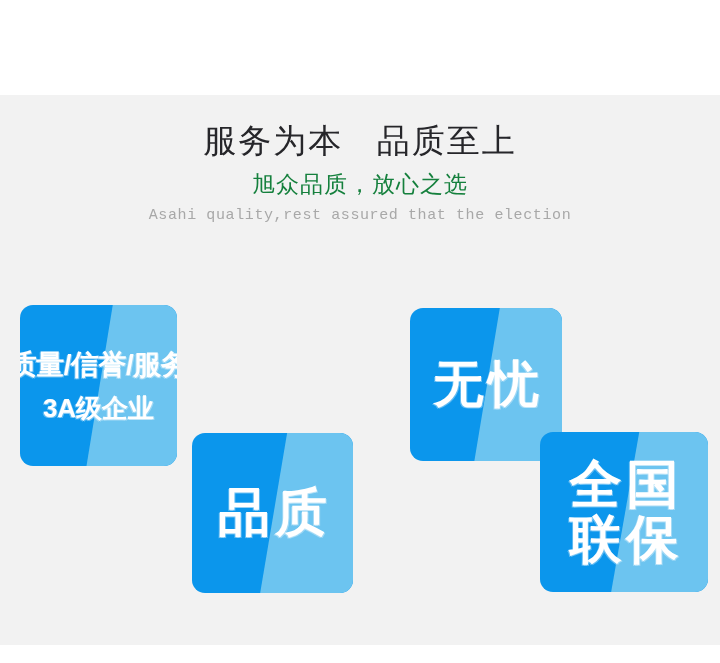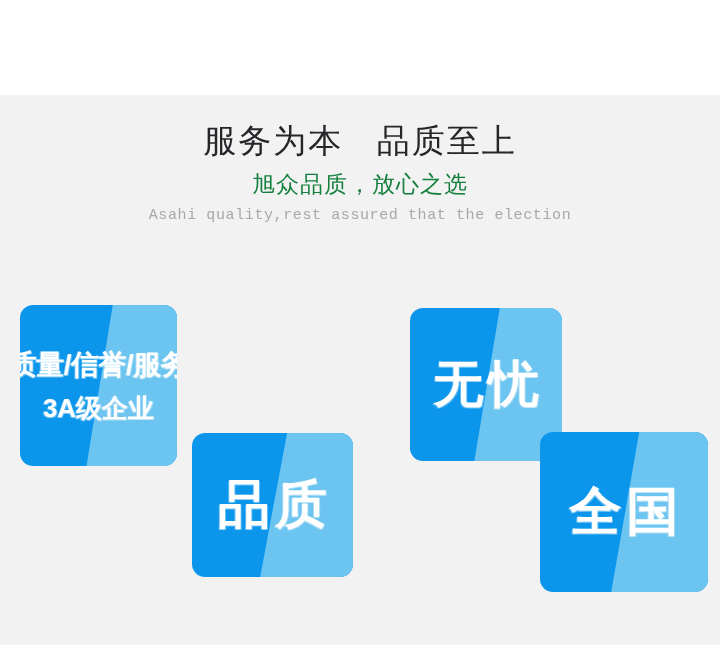--- a/index.html
+++ b/index.html
@@ -134,21 +134,21 @@
     letter-spacing: 0px;
     line-height: 1.1;
     text-align: right;
   }
 
   
   #badge-quality {
     left: 192px;
     top: 433px;
     width: 161px;
-    height: 144px;
+    height: 160px;
   }
   #badge-quality .line-large {
     font-size: 52px;
     letter-spacing: 5px;
     line-height: 1.06;
     text-indent: 5px;
   }
 
   
   #badge-aftersales {
@@ -211,16 +211,17 @@
     <div class="badge-sheen"></div>
     <div class="badge-text">
       <div class="badge-line line-large">无忧</div>
     </div>
   </div>
 
   <div class="badge" id="badge-warranty">
     <div class="badge-sheen"></div>
     <div class="badge-text">
       <div class="badge-line line-large">全国</div>
+      <div class="badge-line line-large">联保</div>
     </div>
   </div>
 
 </div>
 
 </body></html>

